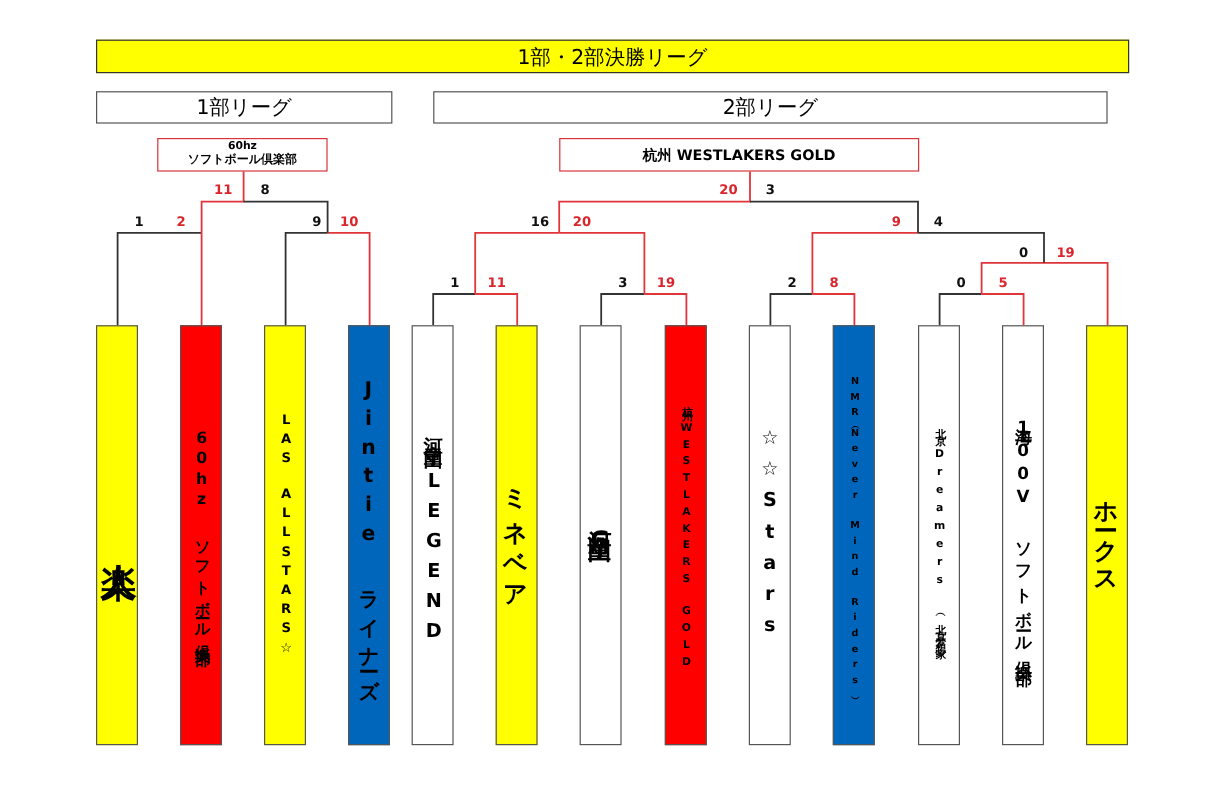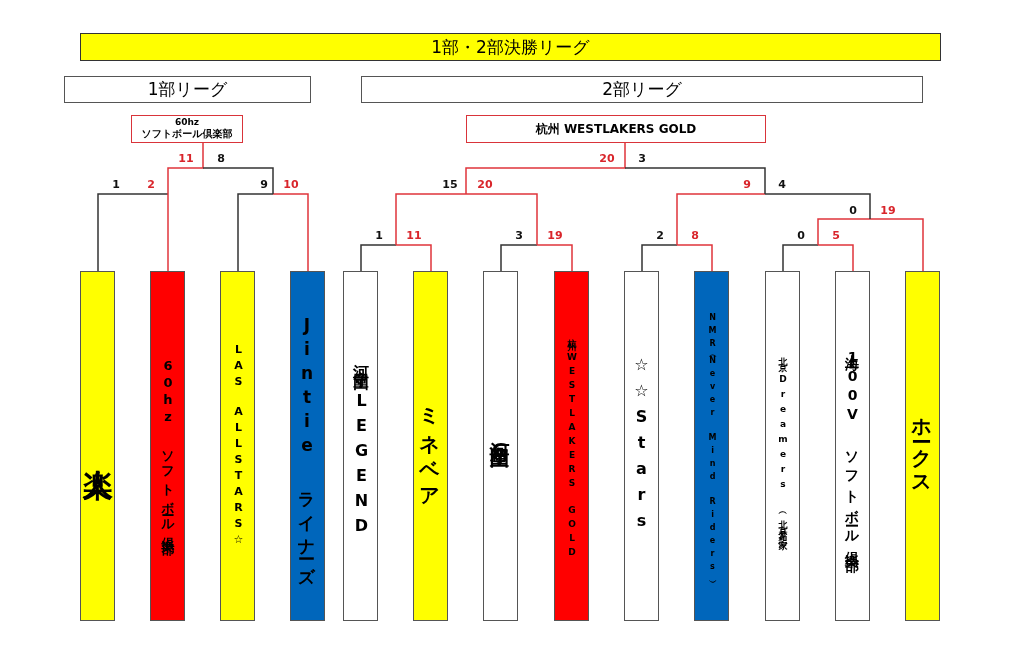--- a/index.html
+++ b/index.html
@@ -18,28 +18,28 @@
           box-sizing:border-box; display:flex; align-items:center; justify-content:center; }
   .vtext { writing-mode:vertical-rl; text-orientation:upright; font-weight:bold; white-space:pre; }
   .svg-lines { position:absolute; left:0; top:0; }
 </style>
 </head>
 <body>
 
 <div class="abs header-bar title-bar" style="left:80px;top:33px;width:861px;height:28px;text-align:center;">
   <span>1部・2部決勝リーグ</span>
 </div>
-<div class="abs header-bar league-bar" style="left:64px;top:76px;width:247px;height:27px;">
+<div class="abs header-bar league-bar" style="left:80px;top:76px;width:247px;height:27px;">
   <span>1部リーグ</span>
 </div>
 <div class="abs header-bar league-bar" style="left:361px;top:76px;width:562px;height:27px;">
   <span>2部リーグ</span>
 </div>
 
-<div class="abs champ" style="left:131px;top:115px;width:112px;height:28px;">
+<div class="abs champ" style="left:131px;top:115px;width:142px;height:28px;">
   <span style="font-size:9px;">60hz</span>
   <span style="font-size:10px;">ソフトボール倶楽部</span>
 </div>
 <div class="abs champ" style="left:466px;top:115px;width:300px;height:28px;">
   <span style="font-size:12px;">杭州 WESTLAKERS GOLD</span>
 </div>
 
 <svg class="svg-lines" width="1024" height="661">
   <g stroke-width="1.5" fill="none">
 
@@ -75,21 +75,21 @@
 
 <span class="score red-t" style="left:176px;top:152px;">11</span>
 <span class="score blk-t" style="left:211px;top:152px;">8</span>
 <span class="score blk-t" style="left:106px;top:178px;">1</span>
 <span class="score red-t" style="left:141px;top:178px;">2</span>
 <span class="score blk-t" style="left:254px;top:178px;">9</span>
 <span class="score red-t" style="left:281px;top:178px;">10</span>
 
 <span class="score red-t" style="left:597px;top:152px;">20</span>
 <span class="score blk-t" style="left:632px;top:152px;">3</span>
-<span class="score blk-t" style="left:440px;top:178px;">15</span>
+<span class="score blk-t" style="left:440px;top:178px;">16</span>
 <span class="score red-t" style="left:475px;top:178px;">20</span>
 <span class="score red-t" style="left:737px;top:178px;">9</span>
 <span class="score blk-t" style="left:772px;top:178px;">4</span>
 <span class="score blk-t" style="left:843px;top:204px;">0</span>
 <span class="score red-t" style="left:878px;top:204px;">19</span>
 <span class="score blk-t" style="left:369px;top:229px;">1</span>
 <span class="score red-t" style="left:404px;top:229px;">11</span>
 <span class="score blk-t" style="left:509px;top:229px;">3</span>
 <span class="score red-t" style="left:545px;top:229px;">19</span>
 <span class="score blk-t" style="left:650px;top:229px;">2</span>

